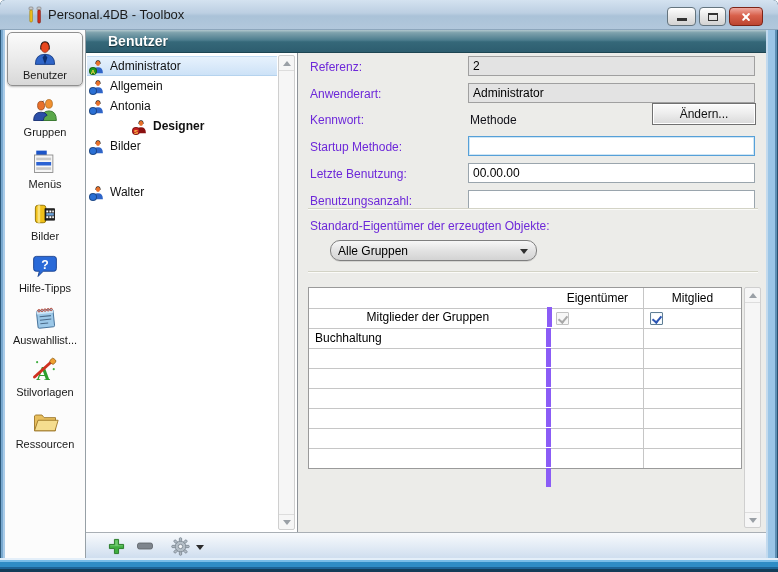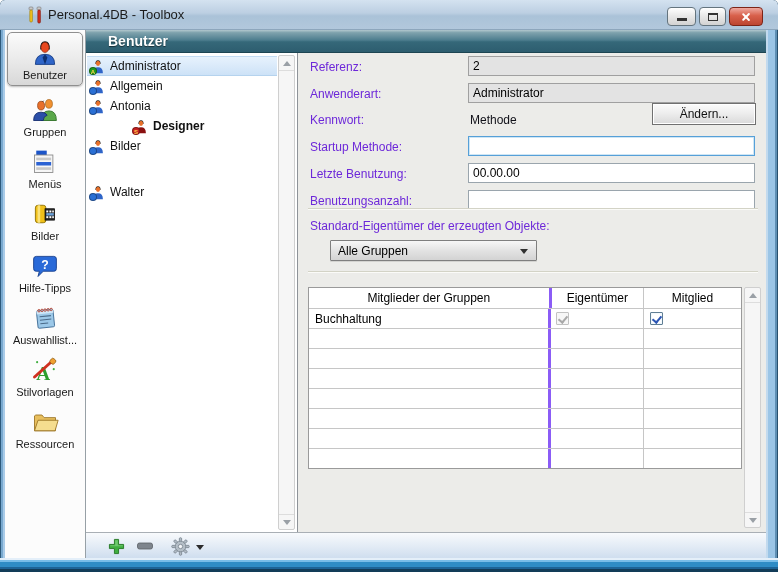--- a/index.html
+++ b/index.html
@@ -70,31 +70,31 @@
   .flabel{position:absolute;left:10px;font-size:12px;color:#6d28d9;}
   .finput{position:absolute;left:168px;width:287px;height:20px;font-family:"Liberation Sans",sans-serif;
           font-size:12px;padding:1px 4px;border:1px solid #9aa5ad;background:#fff;color:#000;}
   .finput.disabled{background:#e3e3e3;border-color:#a0a0a0;}
   .finput.focusring{border:1px solid #56a0d8;box-shadow:0 0 0 1px #cfe6f5 inset;}
   .fstatic{position:absolute;left:170px;font-size:12px;color:#101018;}
   .btn{position:absolute;border:1px solid #707070;border-radius:0;font-size:12px;color:#111;
        background:linear-gradient(180deg,#fbfbfb,#ececec 50%,#d9d9d9);text-align:center;
        box-shadow:0 0 0 1px #fff inset;}
   .sep{position:absolute;left:8px;right:8px;height:2px;border-top:1px solid #d3d3c6;border-bottom:1px solid #fbfbf8;}
-  .dropdown{position:absolute;left:30px;width:207px;height:21px;border:1px solid #7f7f7f;border-radius:1px;
+  .dropdown{position:absolute;left:30px;width:207px;height:21px;border:1px solid #7f7f7f;border-radius:10px;
        background:linear-gradient(180deg,#f7f7f7,#e3e3e3 50%,#d3d3d3);display:flex;align-items:center;
        font-size:12px;color:#000;padding-left:7px;box-shadow:0 1px 0 rgba(0,0,0,.1);}
   .dd-arrow{position:absolute;right:8px;top:8px;width:0;height:0;border-left:4px solid transparent;border-right:4px solid transparent;border-top:5px solid #303030;}
 
   
   .gtable{position:absolute;left:8px;width:434px;border:1px solid #9a9a9a;background:#fff;}
   .trow{display:flex;height:20px;border-top:1px solid #c6c6c6;}
   .trow.head{border-top:none;font-size:12px;color:#000;}
   .tc{height:100%;display:flex;align-items:center;font-size:12px;color:#000;overflow:hidden;}
-  .c1{width:260px;padding-left:6px;border-right:3px solid #8b5cf6;}
+  .c1{width:260px;padding-left:6px;border-right:5px solid #8b5cf6;margin-top:19px;}
   .c2{width:99px;padding-left:5px;border-right:1px solid #c6c6c6;}
   .c3{width:104px;padding-left:6px;}
   .head .tc{justify-content:center;padding-left:0;}
   .cb{width:13px;height:13px;border:1px solid #5f7e94;background:#fff;position:relative;border-radius:1px;
       box-shadow:inset 0 0 2px #d5e7f3;}
   .cb.disabled{border-color:#c2c2c2;background:#f7f7f7;box-shadow:none;}
   .cb.checked::after{content:"";position:absolute;left:3px;top:1px;width:4px;height:7px;
       border-right:2px solid #2b55b4;border-bottom:2px solid #2b55b4;transform:rotate(40deg);}
   .cb.disabled.checked::after{border-color:#a9a9a9;}
 

